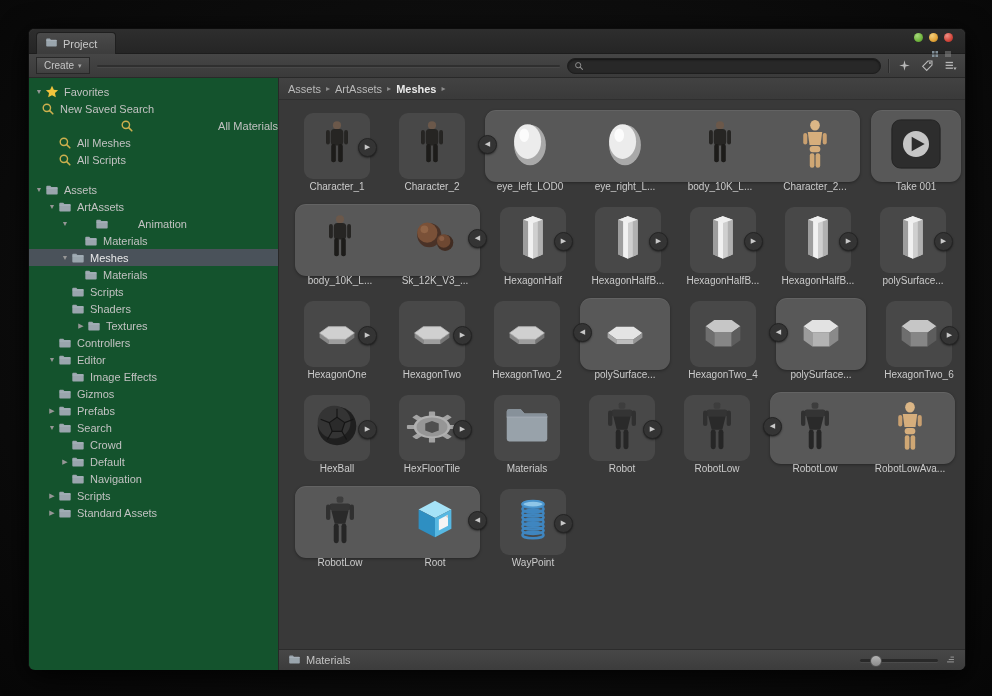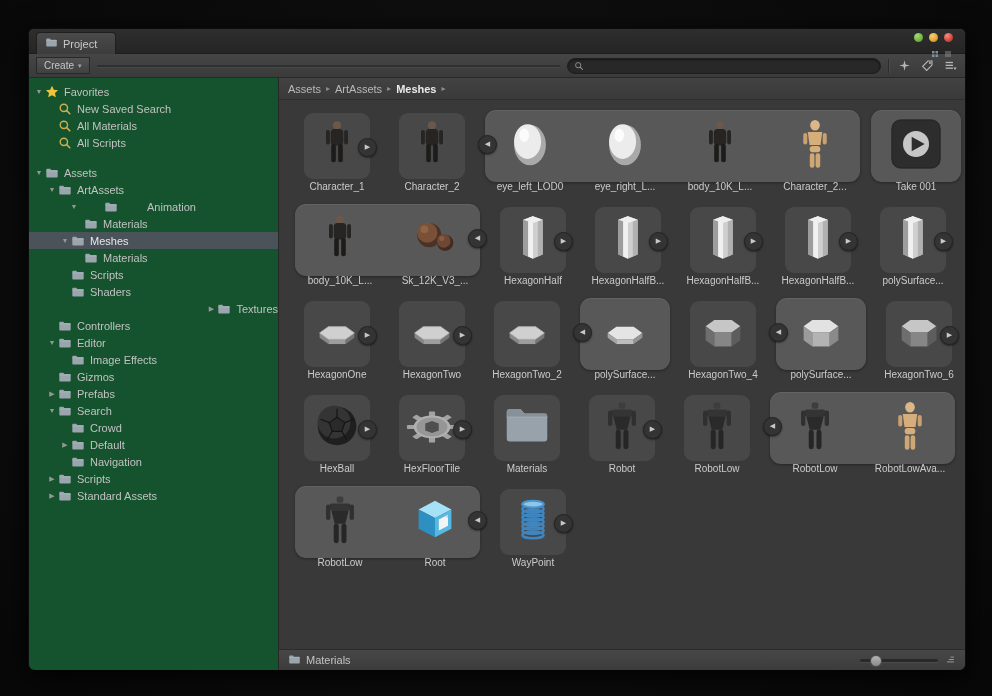--- a/index.html
+++ b/index.html
@@ -161,48 +161,58 @@
     <div class="sidebar" id="sidebar">
         <div class="tree-row" style="padding-left: 4px;">
           <span class="disc">▼</span>
           <span class="t-icon">
             <svg viewBox="0 0 16 16">
               <path d="M8 .8 L10.1 5.3 L15 5.9 L11.4 9.2 L12.4 14 L8 11.6 L3.6 14 L4.6 9.2 L1 5.9 L5.9 5.3 Z" fill="#f0c33c"></path>
             </svg>
           </span>
           <span class="t-label">Favorites</span>
         </div>
-        <div class="tree-row" style="padding-left: 17px;">
+        <div class="tree-row" style="">
           <span class="disc"></span>
           <span class="t-icon">
             <svg viewBox="0 0 16 16">
               <circle cx="6.7" cy="6.7" r="4.2" fill="none" stroke="#cdb04e" stroke-width="1.6"></circle>
               <line x1="9.9" y1="9.9" x2="13.5" y2="13.5" stroke="#cdb04e" stroke-width="1.8" stroke-linecap="round"></line>
             </svg>
           </span>
           <span class="t-label">New Saved Search</span>
         </div>
-        <div class="tree-row" style="padding-left: 17px;">
+        <div class="tree-row" style="padding-left: 0; justify-content: space-between;">
           <span class="disc"></span>
           <span class="t-icon">
             <svg viewBox="0 0 16 16">
               <circle cx="6.7" cy="6.7" r="4.2" fill="none" stroke="#cdb04e" stroke-width="1.6"></circle>
               <line x1="9.9" y1="9.9" x2="13.5" y2="13.5" stroke="#cdb04e" stroke-width="1.8" stroke-linecap="round"></line>
             </svg>
           </span>
           <span class="t-label">All Materials</span>
         </div>
         <div class="tree-row" style="padding-left: 17px;">
           <span class="disc"></span>
           <span class="t-icon">
             <svg viewBox="0 0 16 16">
               <circle cx="6.7" cy="6.7" r="4.2" fill="none" stroke="#cdb04e" stroke-width="1.6"></circle>
               <line x1="9.9" y1="9.9" x2="13.5" y2="13.5" stroke="#cdb04e" stroke-width="1.8" stroke-linecap="round"></line>
             </svg>
           </span>
+          <span class="t-label">All Meshes</span>
+        </div>
+        <div class="tree-row" style="padding-left: 17px;">
+          <span class="disc"></span>
+          <span class="t-icon">
+            <svg viewBox="0 0 16 16">
+              <circle cx="6.7" cy="6.7" r="4.2" fill="none" stroke="#cdb04e" stroke-width="1.6"></circle>
+              <line x1="9.9" y1="9.9" x2="13.5" y2="13.5" stroke="#cdb04e" stroke-width="1.8" stroke-linecap="round"></line>
+            </svg>
+          </span>
           <span class="t-label">All Scripts</span>
         </div>
         <div class="tree-row gap" style="padding-left: 4px;">
           <span class="disc">▼</span>
           <span class="t-icon">
             <svg viewBox="0 0 16 16">
               <path d="M1.5 4 q0-1 1-1 h3.5 l1.3 1.6 h6.2 q1 0 1 1 v6.4 q0 1-1 1 h-11 q-1 0-1-1 z" fill="#9aa5ad"></path>
               <path d="M1.5 6.2 h13 v-.9 h-13 z" fill="#b4bec6" opacity=".7"></path>
             </svg>
           </span>
@@ -211,21 +221,21 @@
         <div class="tree-row" style="padding-left: 17px;">
           <span class="disc">▼</span>
           <span class="t-icon">
             <svg viewBox="0 0 16 16">
               <path d="M1.5 4 q0-1 1-1 h3.5 l1.3 1.6 h6.2 q1 0 1 1 v6.4 q0 1-1 1 h-11 q-1 0-1-1 z" fill="#9aa5ad"></path>
               <path d="M1.5 6.2 h13 v-.9 h-13 z" fill="#b4bec6" opacity=".7"></path>
             </svg>
           </span>
           <span class="t-label">ArtAssets</span>
         </div>
-        <div class="tree-row" style="padding-left: 39px; gap: 24px;">
+        <div class="tree-row" style="padding-left: 30px; gap: 24px;">
           <span class="disc">▼</span>
           <span class="t-icon">
             <svg viewBox="0 0 16 16">
               <path d="M1.5 4 q0-1 1-1 h3.5 l1.3 1.6 h6.2 q1 0 1 1 v6.4 q0 1-1 1 h-11 q-1 0-1-1 z" fill="#9aa5ad"></path>
               <path d="M1.5 6.2 h13 v-.9 h-13 z" fill="#b4bec6" opacity=".7"></path>
             </svg>
           </span>
           <span class="t-label">Animation</span>
         </div>
         <div class="tree-row" style="padding-left: 43px;">
@@ -271,21 +281,21 @@
         <div class="tree-row" style="padding-left: 30px;">
           <span class="disc"></span>
           <span class="t-icon">
             <svg viewBox="0 0 16 16">
               <path d="M1.5 4 q0-1 1-1 h3.5 l1.3 1.6 h6.2 q1 0 1 1 v6.4 q0 1-1 1 h-11 q-1 0-1-1 z" fill="#9aa5ad"></path>
               <path d="M1.5 6.2 h13 v-.9 h-13 z" fill="#b4bec6" opacity=".7"></path>
             </svg>
           </span>
           <span class="t-label">Shaders</span>
         </div>
-        <div class="tree-row" style="padding-left: 30px; justify-content: flex-end;">
+        <div class="tree-row" style="padding-left: 46px;">
           <span class="disc">▶</span>
           <span class="t-icon">
             <svg viewBox="0 0 16 16">
               <path d="M1.5 4 q0-1 1-1 h3.5 l1.3 1.6 h6.2 q1 0 1 1 v6.4 q0 1-1 1 h-11 q-1 0-1-1 z" fill="#9aa5ad"></path>
               <path d="M1.5 6.2 h13 v-.9 h-13 z" fill="#b4bec6" opacity=".7"></path>
             </svg>
           </span>
           <span class="t-label">Textures</span>
         </div>
         <div class="tree-row" style="padding-left: 17px;">

